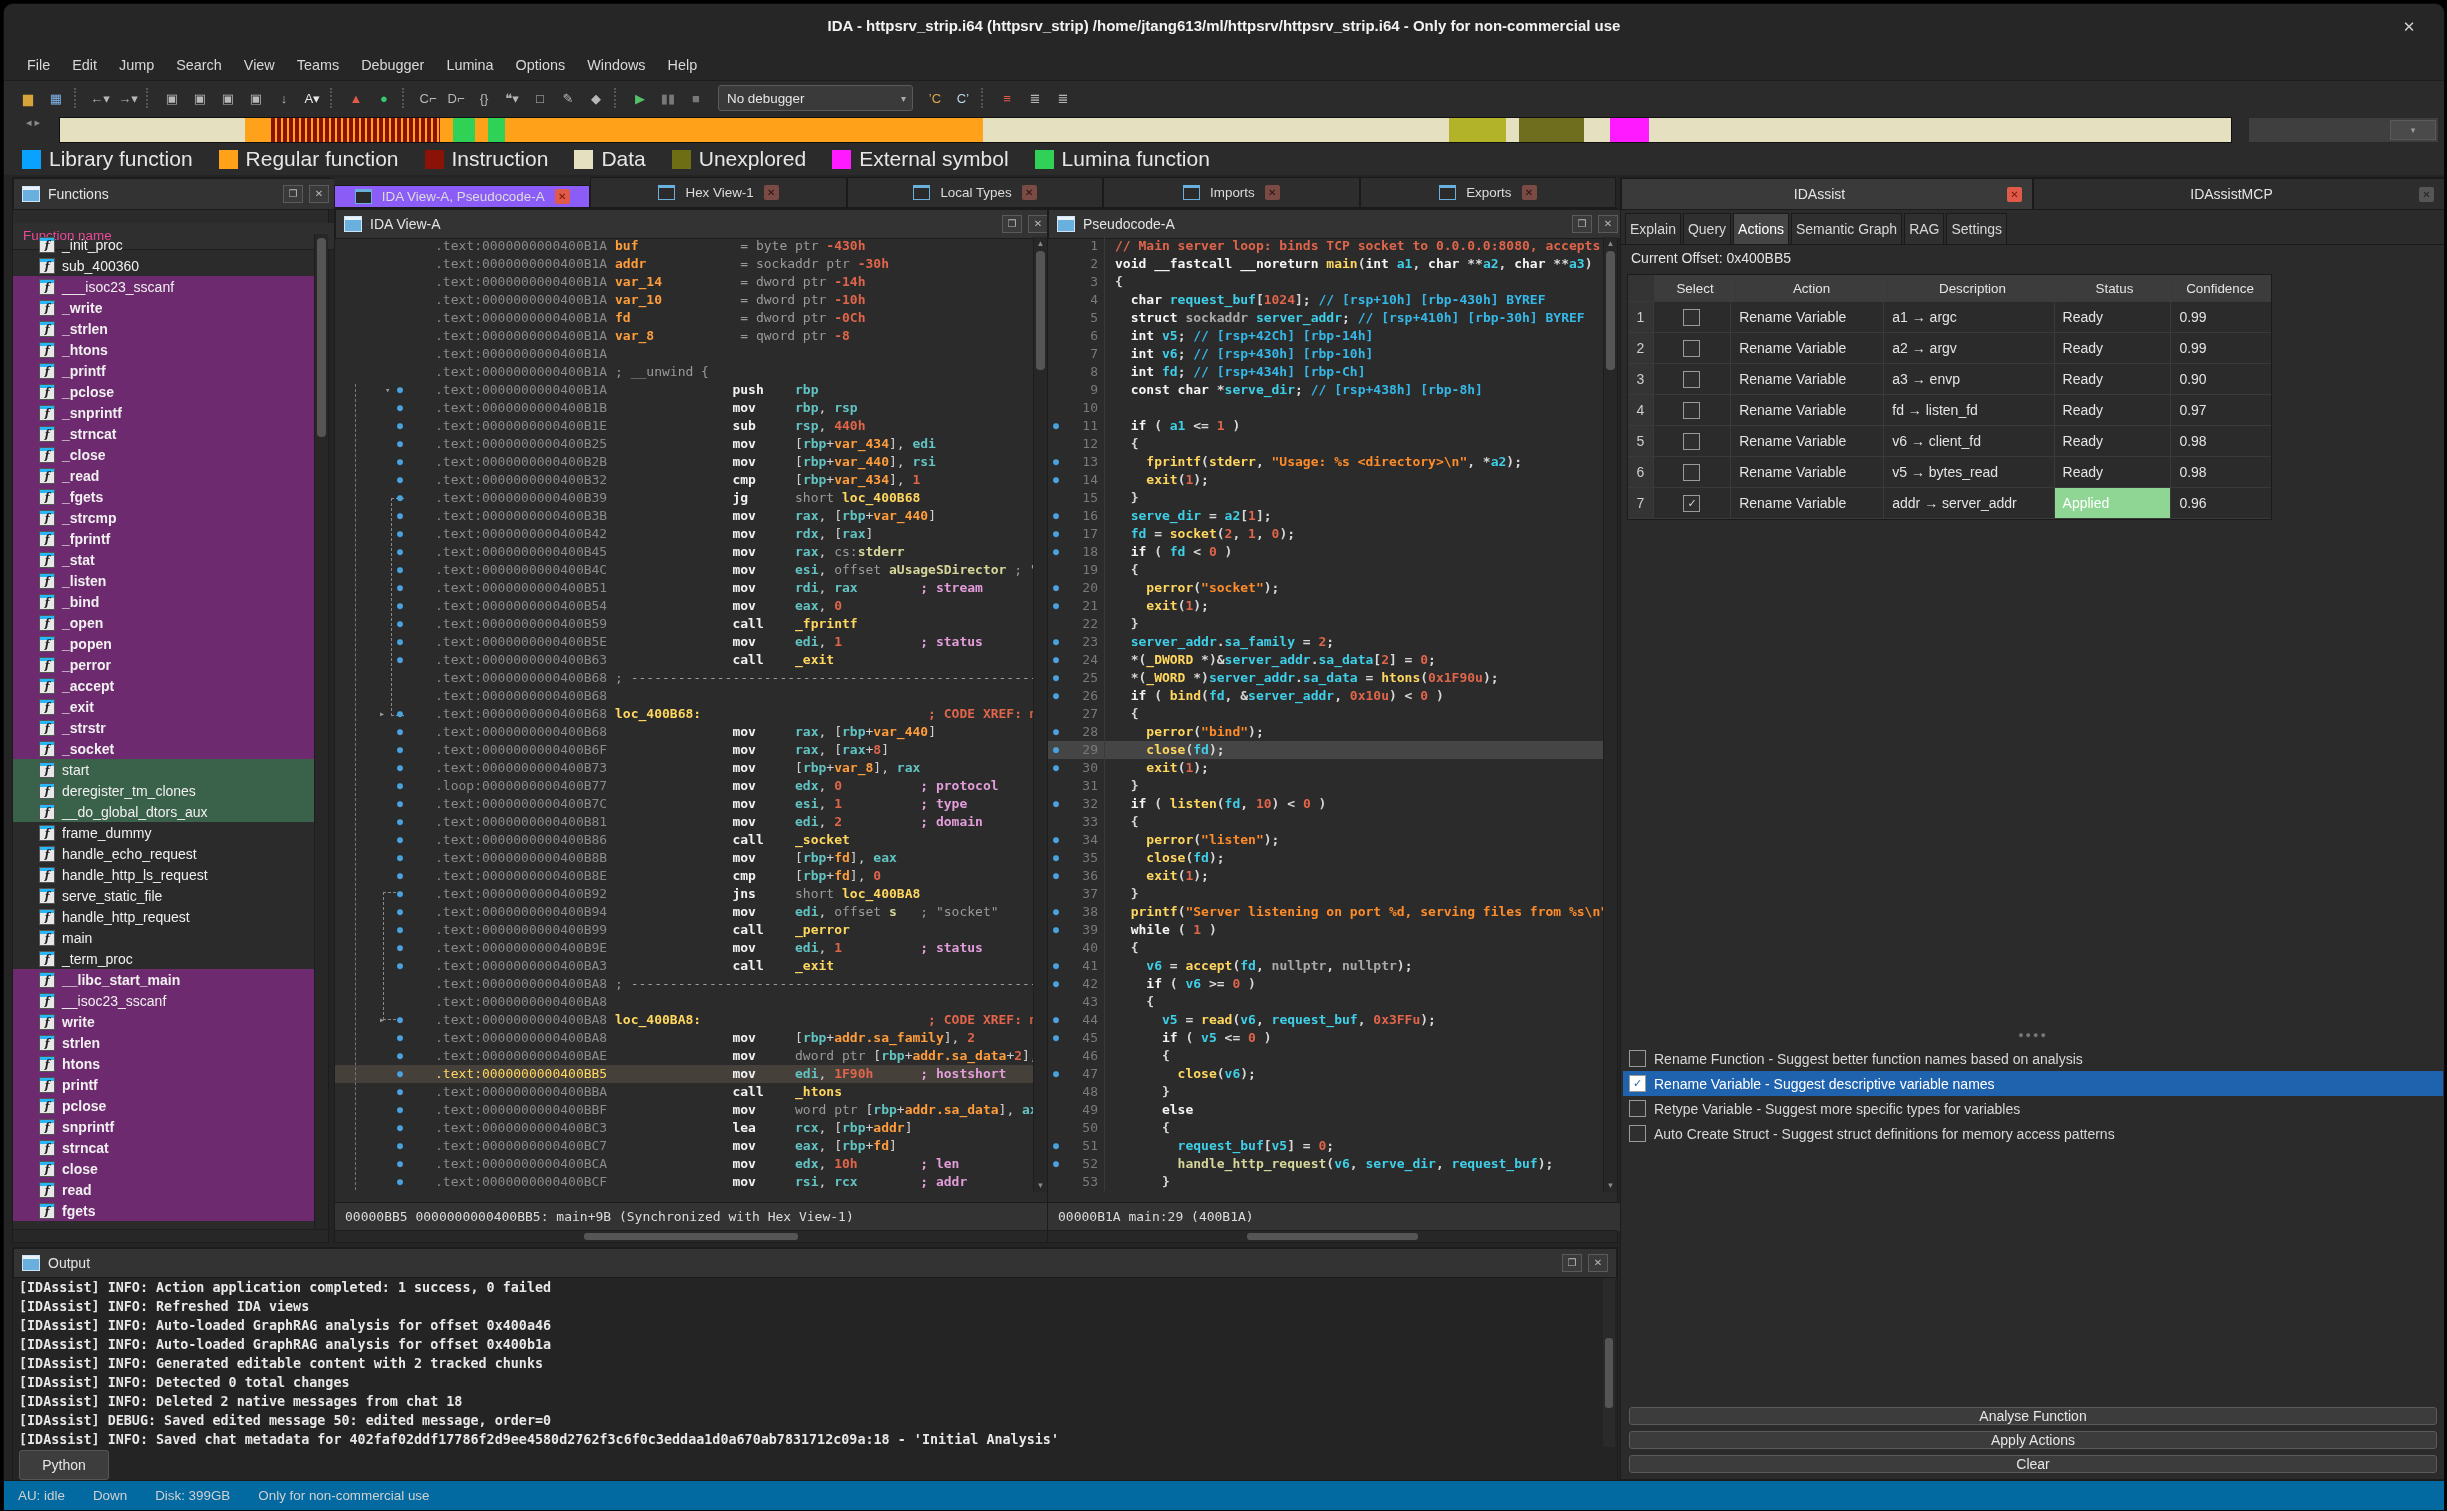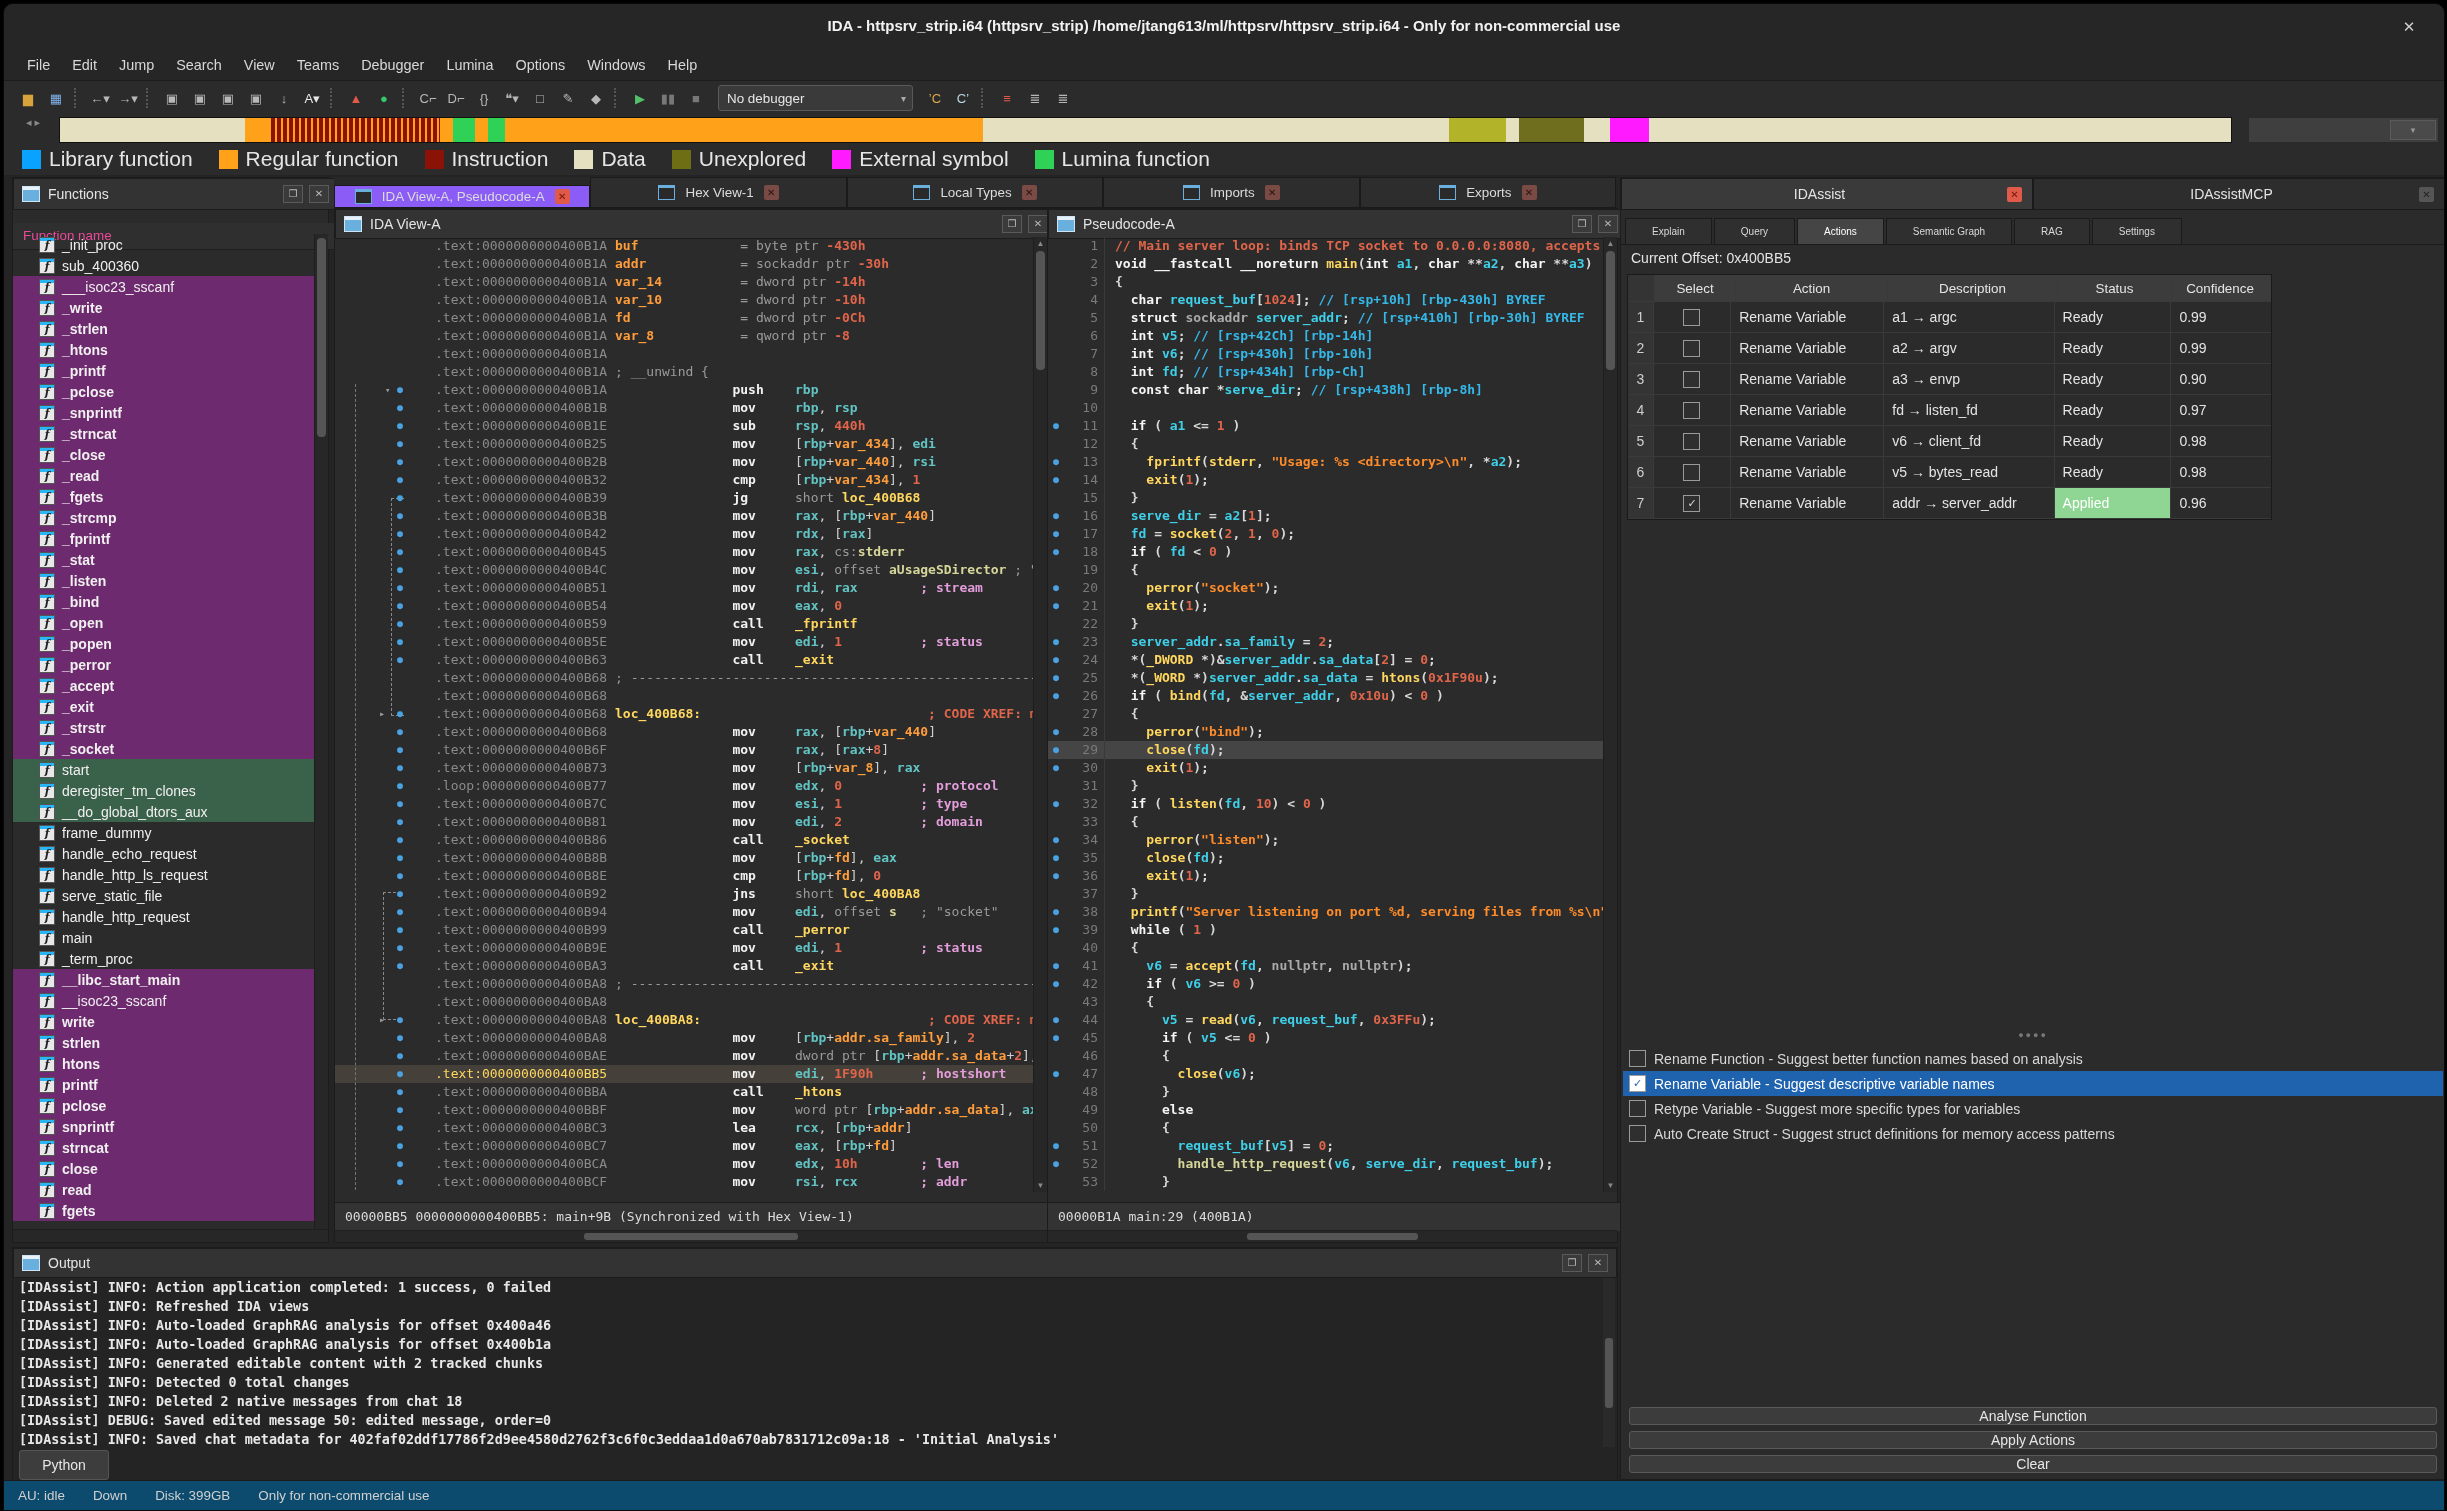--- a/index.html
+++ b/index.html
@@ -98,21 +98,21 @@
   .pk-g{color:#aaaaaa;font-weight:bold;}
   .jump-arc{position:absolute;border-left:1px dashed #8a8a8a;border-top:1px dashed #8a8a8a;border-bottom:1px dashed #8a8a8a;width:12px;}
   .func-bracket{position:absolute;border-left:1px dashed #777;width:6px;}
   
   .assist{position:absolute;left:1616px;top:173px;width:824px;height:1301px;background:#2b2b2b;border:1px solid #1c1c1c;}
   .assist-tabs{position:absolute;left:0;top:0;width:100%;height:32px;display:flex;}
   .assist-tab{flex:1;display:flex;align-items:center;padding:0 10px;gap:10px;color:#e4e4e4;font-size:14px;background:#2d2d2d;border:1px solid #1a1a1a;}
   .assist-tab.active{background:#3a3a3a;}
   .assist-tab .lbl{flex:1;text-align:center;}
   .subtabs{position:absolute;left:0;top:32px;width:100%;height:34px;background:#2b2b2b;border-bottom:1px solid #1a1a1a;display:flex;align-items:flex-end;padding-left:4px;}
-  .subtab{padding:7px 26px;color:#d8d8d8;font-size:10px;background:#2f2f2f;border:1px solid #1a1a1a;border-bottom:none;margin-right:2px;}
+  .subtab{padding:7px 4px;color:#d8d8d8;font-size:14px;background:#2f2f2f;border:1px solid #1a1a1a;border-bottom:none;margin-right:2px;}
   .subtab.active{background:#454545;color:#fff;}
   .offset-label{position:absolute;left:10px;top:72px;color:#e4e4e4;font-size:14px;}
   .atable{position:absolute;left:6px;top:96px;width:643px;border:1px solid #1a1a1a;font-size:14px;color:#e4e4e4;}
   .atr{display:flex;height:30px;border-bottom:1px solid #3a3a3a;background:#2b2b2b;}
   .atr.head{height:26px;background:#3c3c3c;font-size:13.4px;}
   .atd{border-right:1px solid #3a3a3a;display:flex;align-items:center;padding-left:8px;overflow:hidden;white-space:nowrap;}
   .atd.c{justify-content:center;padding-left:0;}
   .col0{width:26px;background:#343434;justify-content:center;padding-left:0;color:#cfcfcf;}
   .col1{width:80px;justify-content:center;padding-left:0;}
   .col2{width:151px;}
@@ -127,21 +127,21 @@
   .opt-row.sel{background:#1f62ae;color:#fff;}
   .assist-buttons{position:absolute;left:0;bottom:6px;width:100%;display:flex;gap:6px;padding:0 8px;box-sizing:border-box;flex-direction:column;}
   .abtn{flex:1;height:30px;background:#3c3c3c;border:1px solid #5a5a5a;border-radius:3px;color:#e6e6e6;font-size:14px;display:flex;align-items:center;justify-content:center;}
   
   .output{position:absolute;left:8px;top:1243px;width:1604px;height:238px;background:#242424;border:1px solid #1c1c1c;}
   .out-log{position:absolute;left:6px;top:30px;width:1580px;height:169px;overflow:hidden;font-family:"DejaVu Sans Mono",monospace;font-size:13.4px;line-height:19px;color:#e8e8e8;font-weight:bold;white-space:pre;}
   .python-tab{position:absolute;left:6px;bottom:6px;width:88px;height:28px;background:#3d3d3d;border:1px solid #555;border-radius:3px;color:#e6e6e6;font-size:14px;display:flex;align-items:center;justify-content:center;}
   .out-vscroll{position:absolute;right:2px;top:30px;width:12px;height:169px;background:#2a2a2a;}
   .out-vscroll .thumb{position:absolute;left:2px;top:60px;width:8px;height:70px;background:#555;border-radius:3px;}
   
-  .statusbar{position:absolute;left:0;bottom:0;width:100%;height:29px;background:#0c4a6e;border-top:1px solid #1a1a1a;display:flex;align-items:center;color:#d0d0d0;font-size:13.4px;}
+  .statusbar{position:absolute;left:0;bottom:0;width:100%;height:29px;background:#0369a1;border-top:1px solid #1a1a1a;display:flex;align-items:center;color:#d0d0d0;font-size:13.4px;}
   .sb-item{padding:0 14px;}
 </style>
 </head>
 <body>
 
 <div class="app">
 
   <div class="titlebar">
     <div class="title-text">IDA - httpsrv_strip.i64 (httpsrv_strip) /home/jtang613/ml/httpsrv/httpsrv_strip.i64 - Only for non-commercial use</div>
     <div class="win-close">✕</div>

